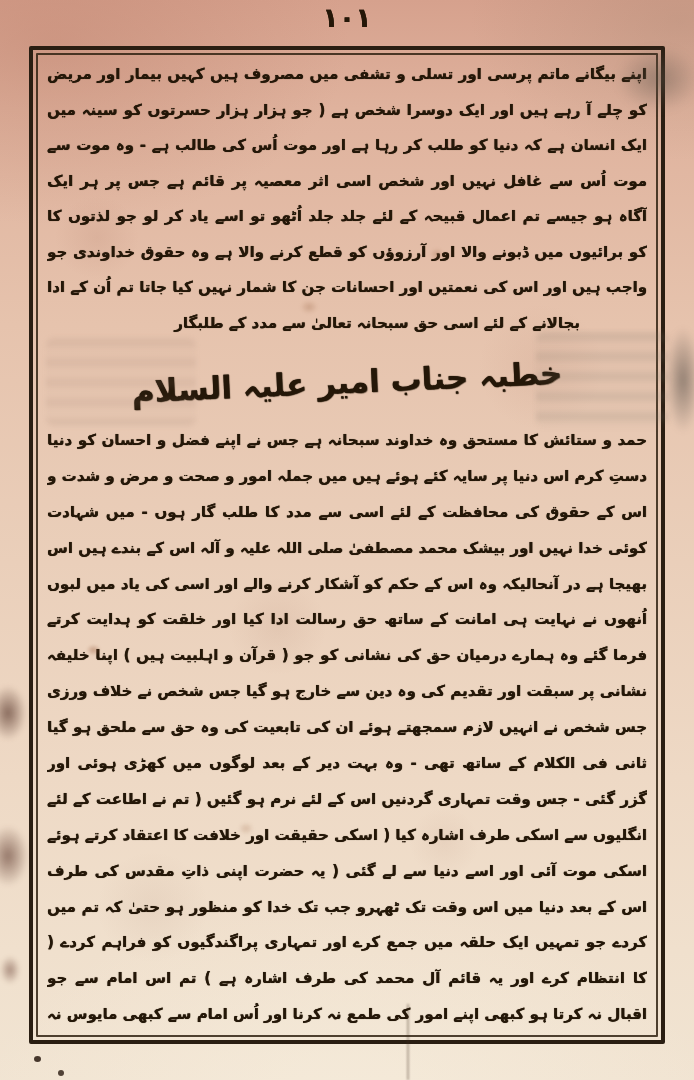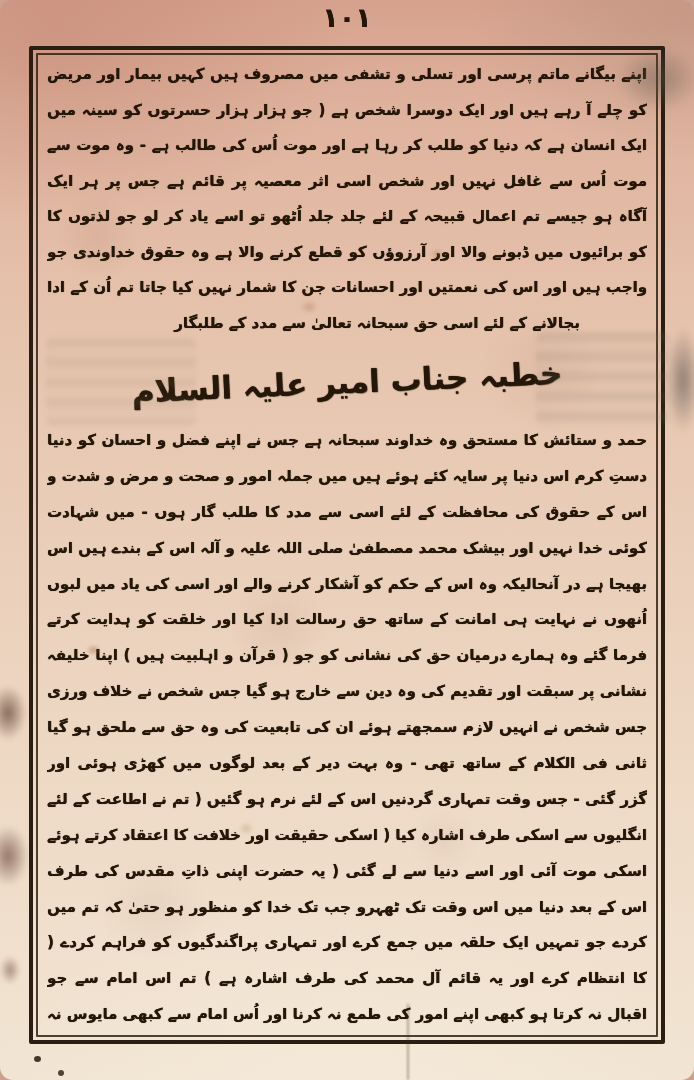--- a/index.html
+++ b/index.html
@@ -8,21 +8,20 @@
     font-family:"DejaVu Sans",sans-serif;
     background:#caa18e;
   }
   .page{
     position:relative;width:694px;height:1080px;overflow:hidden;
     background:
       radial-gradient(ellipse 420px 260px at 8% 4%, rgba(186,124,104,.40), rgba(186,124,104,0) 70%),
       radial-gradient(ellipse 300px 200px at 98% 2%, rgba(160,130,110,.30), rgba(160,130,110,0) 70%),
       radial-gradient(ellipse 500px 300px at 50% 104%, rgba(248,240,224,.55), rgba(248,240,224,0) 75%),
       linear-gradient(180deg,#d6a18d 0%,#dfb29d 10%,#e6c3ad 30%,#eacfba 52%,#eed9c5 72%,#f0e0cd 88%,#f1e4d2 100%);
-    border-radius: 13px;
   }
   
   .page::before{
     content:"";position:absolute;inset:0;pointer-events:none;
     background:
       radial-gradient(circle 60px at 14% 22%, rgba(167,112,92,.14), transparent 70%),
       radial-gradient(circle 90px at 78% 34%, rgba(167,112,92,.10), transparent 70%),
       radial-gradient(circle 70px at 40% 58%, rgba(150,100,80,.10), transparent 70%),
       radial-gradient(circle 50px at 64% 78%, rgba(150,100,80,.08), transparent 70%),
       radial-gradient(circle 80px at 22% 84%, rgba(140,95,75,.08), transparent 70%);

